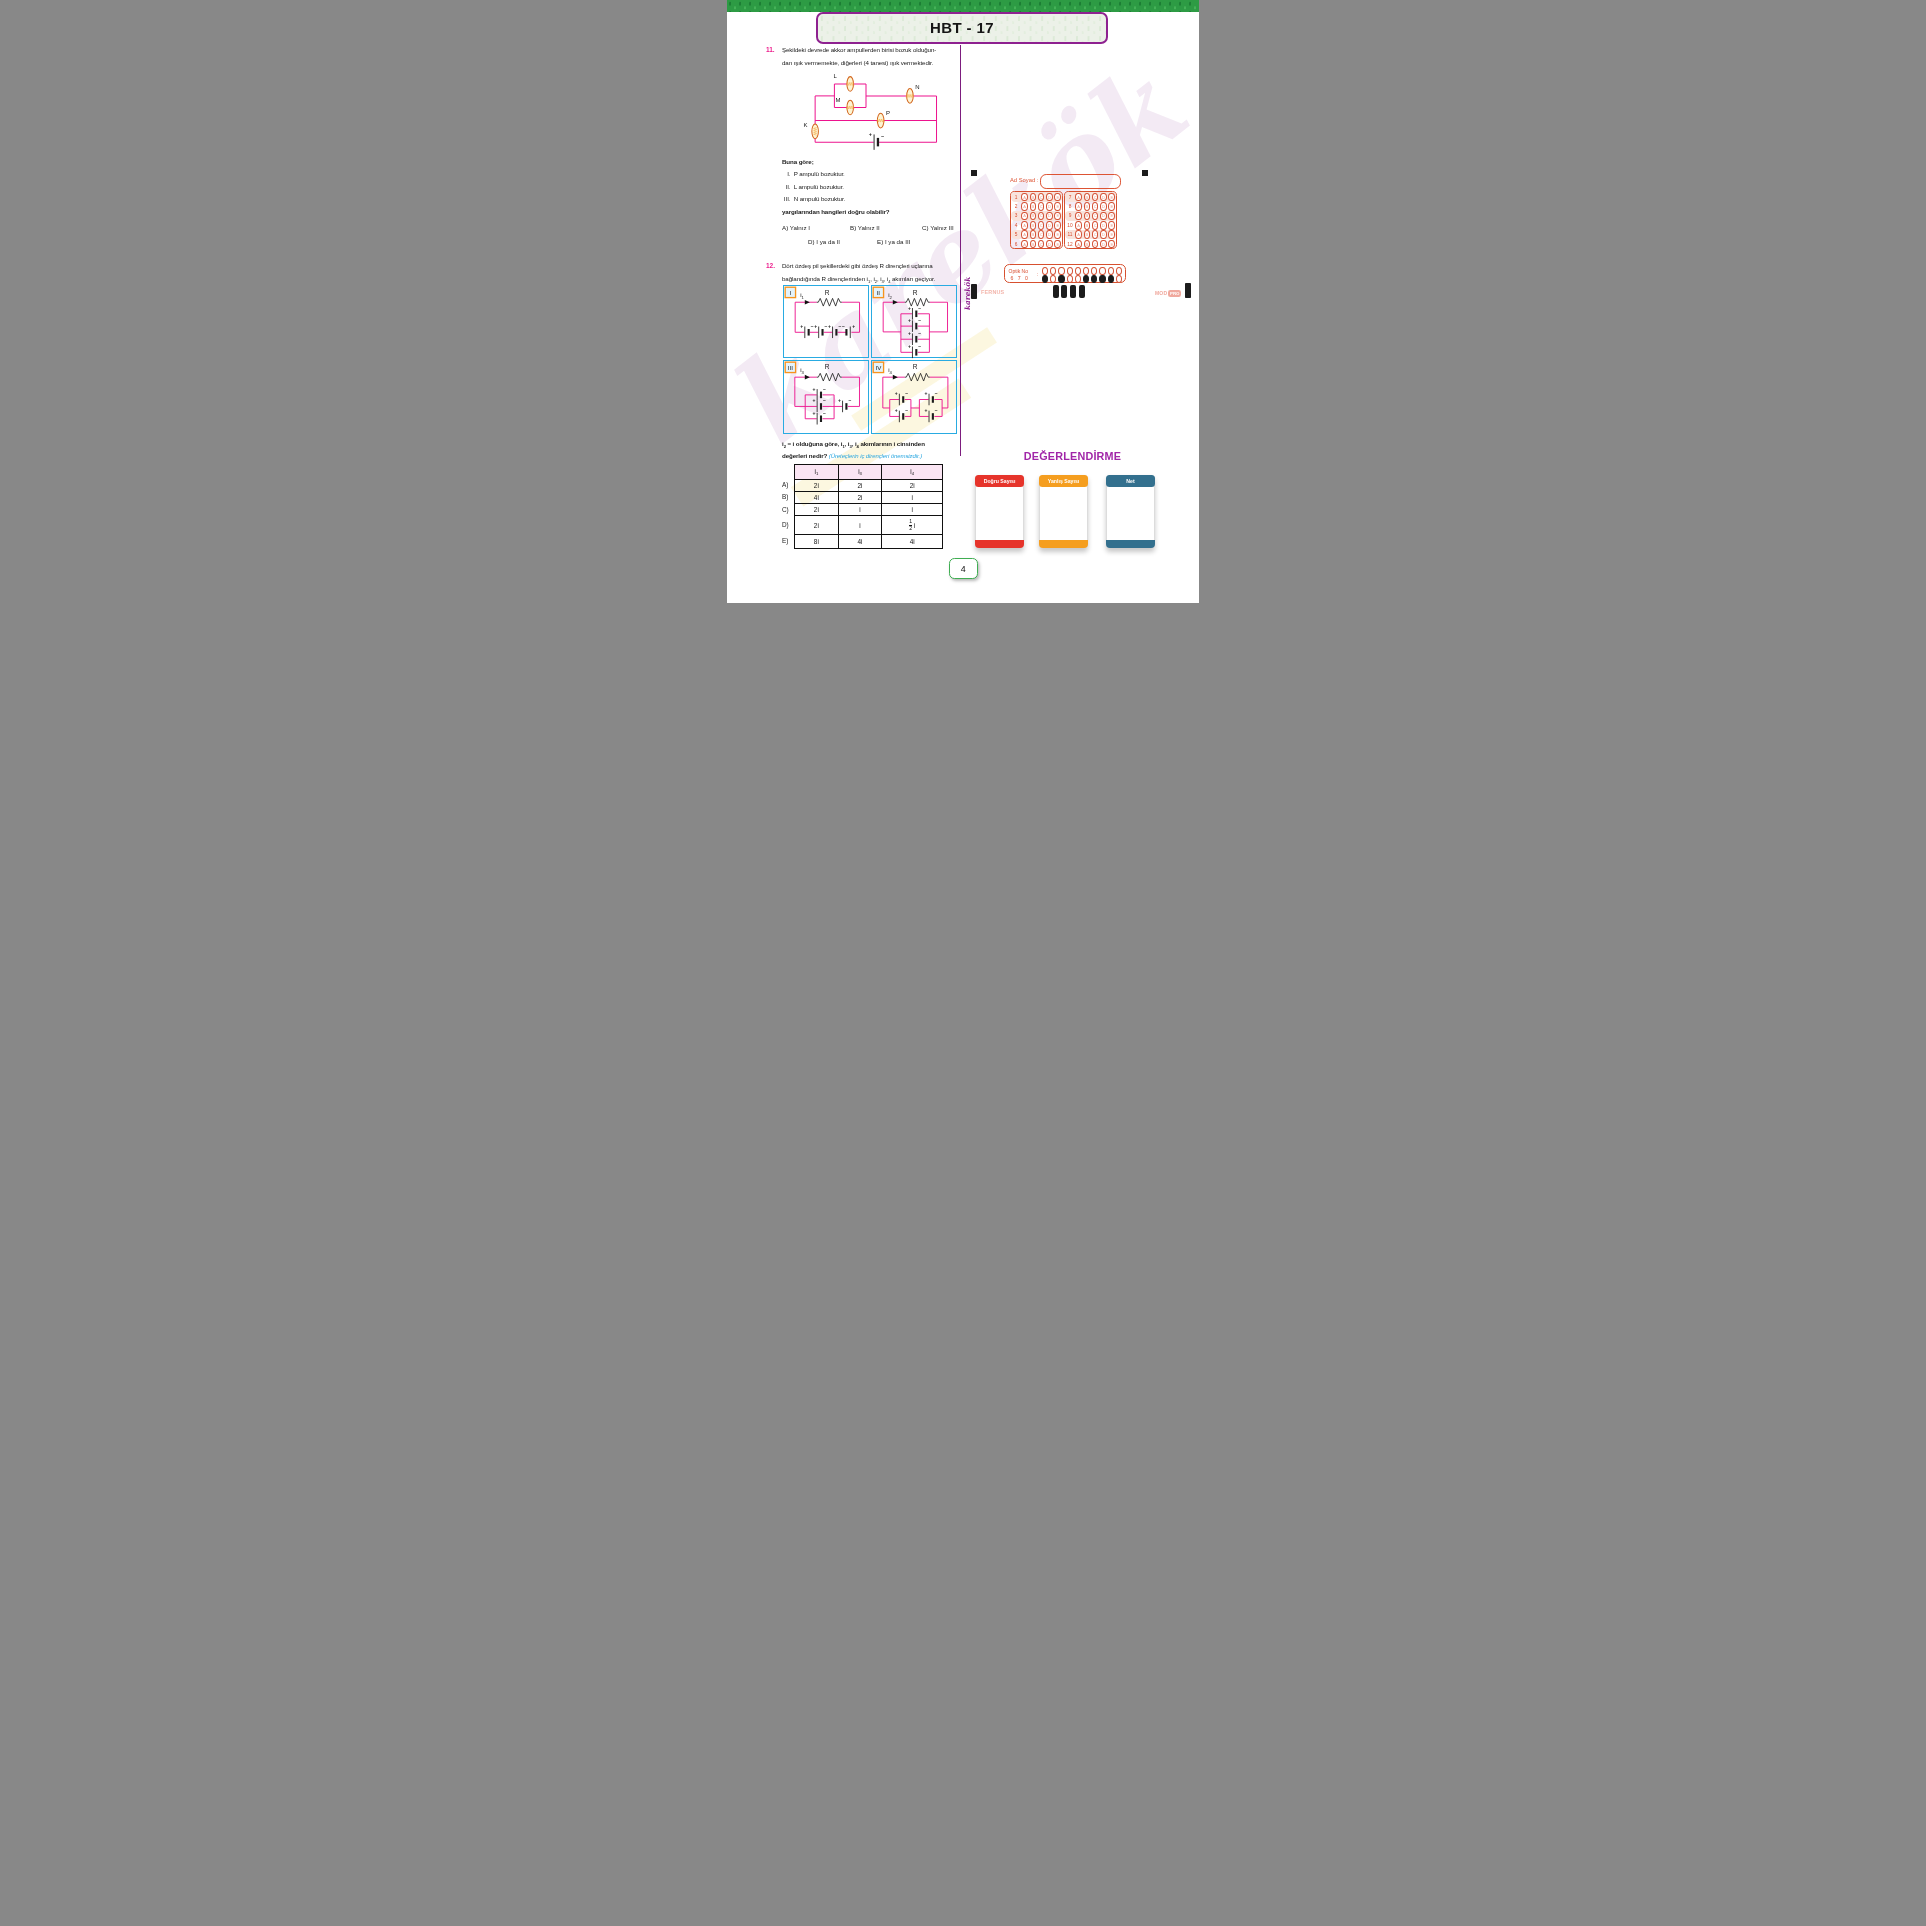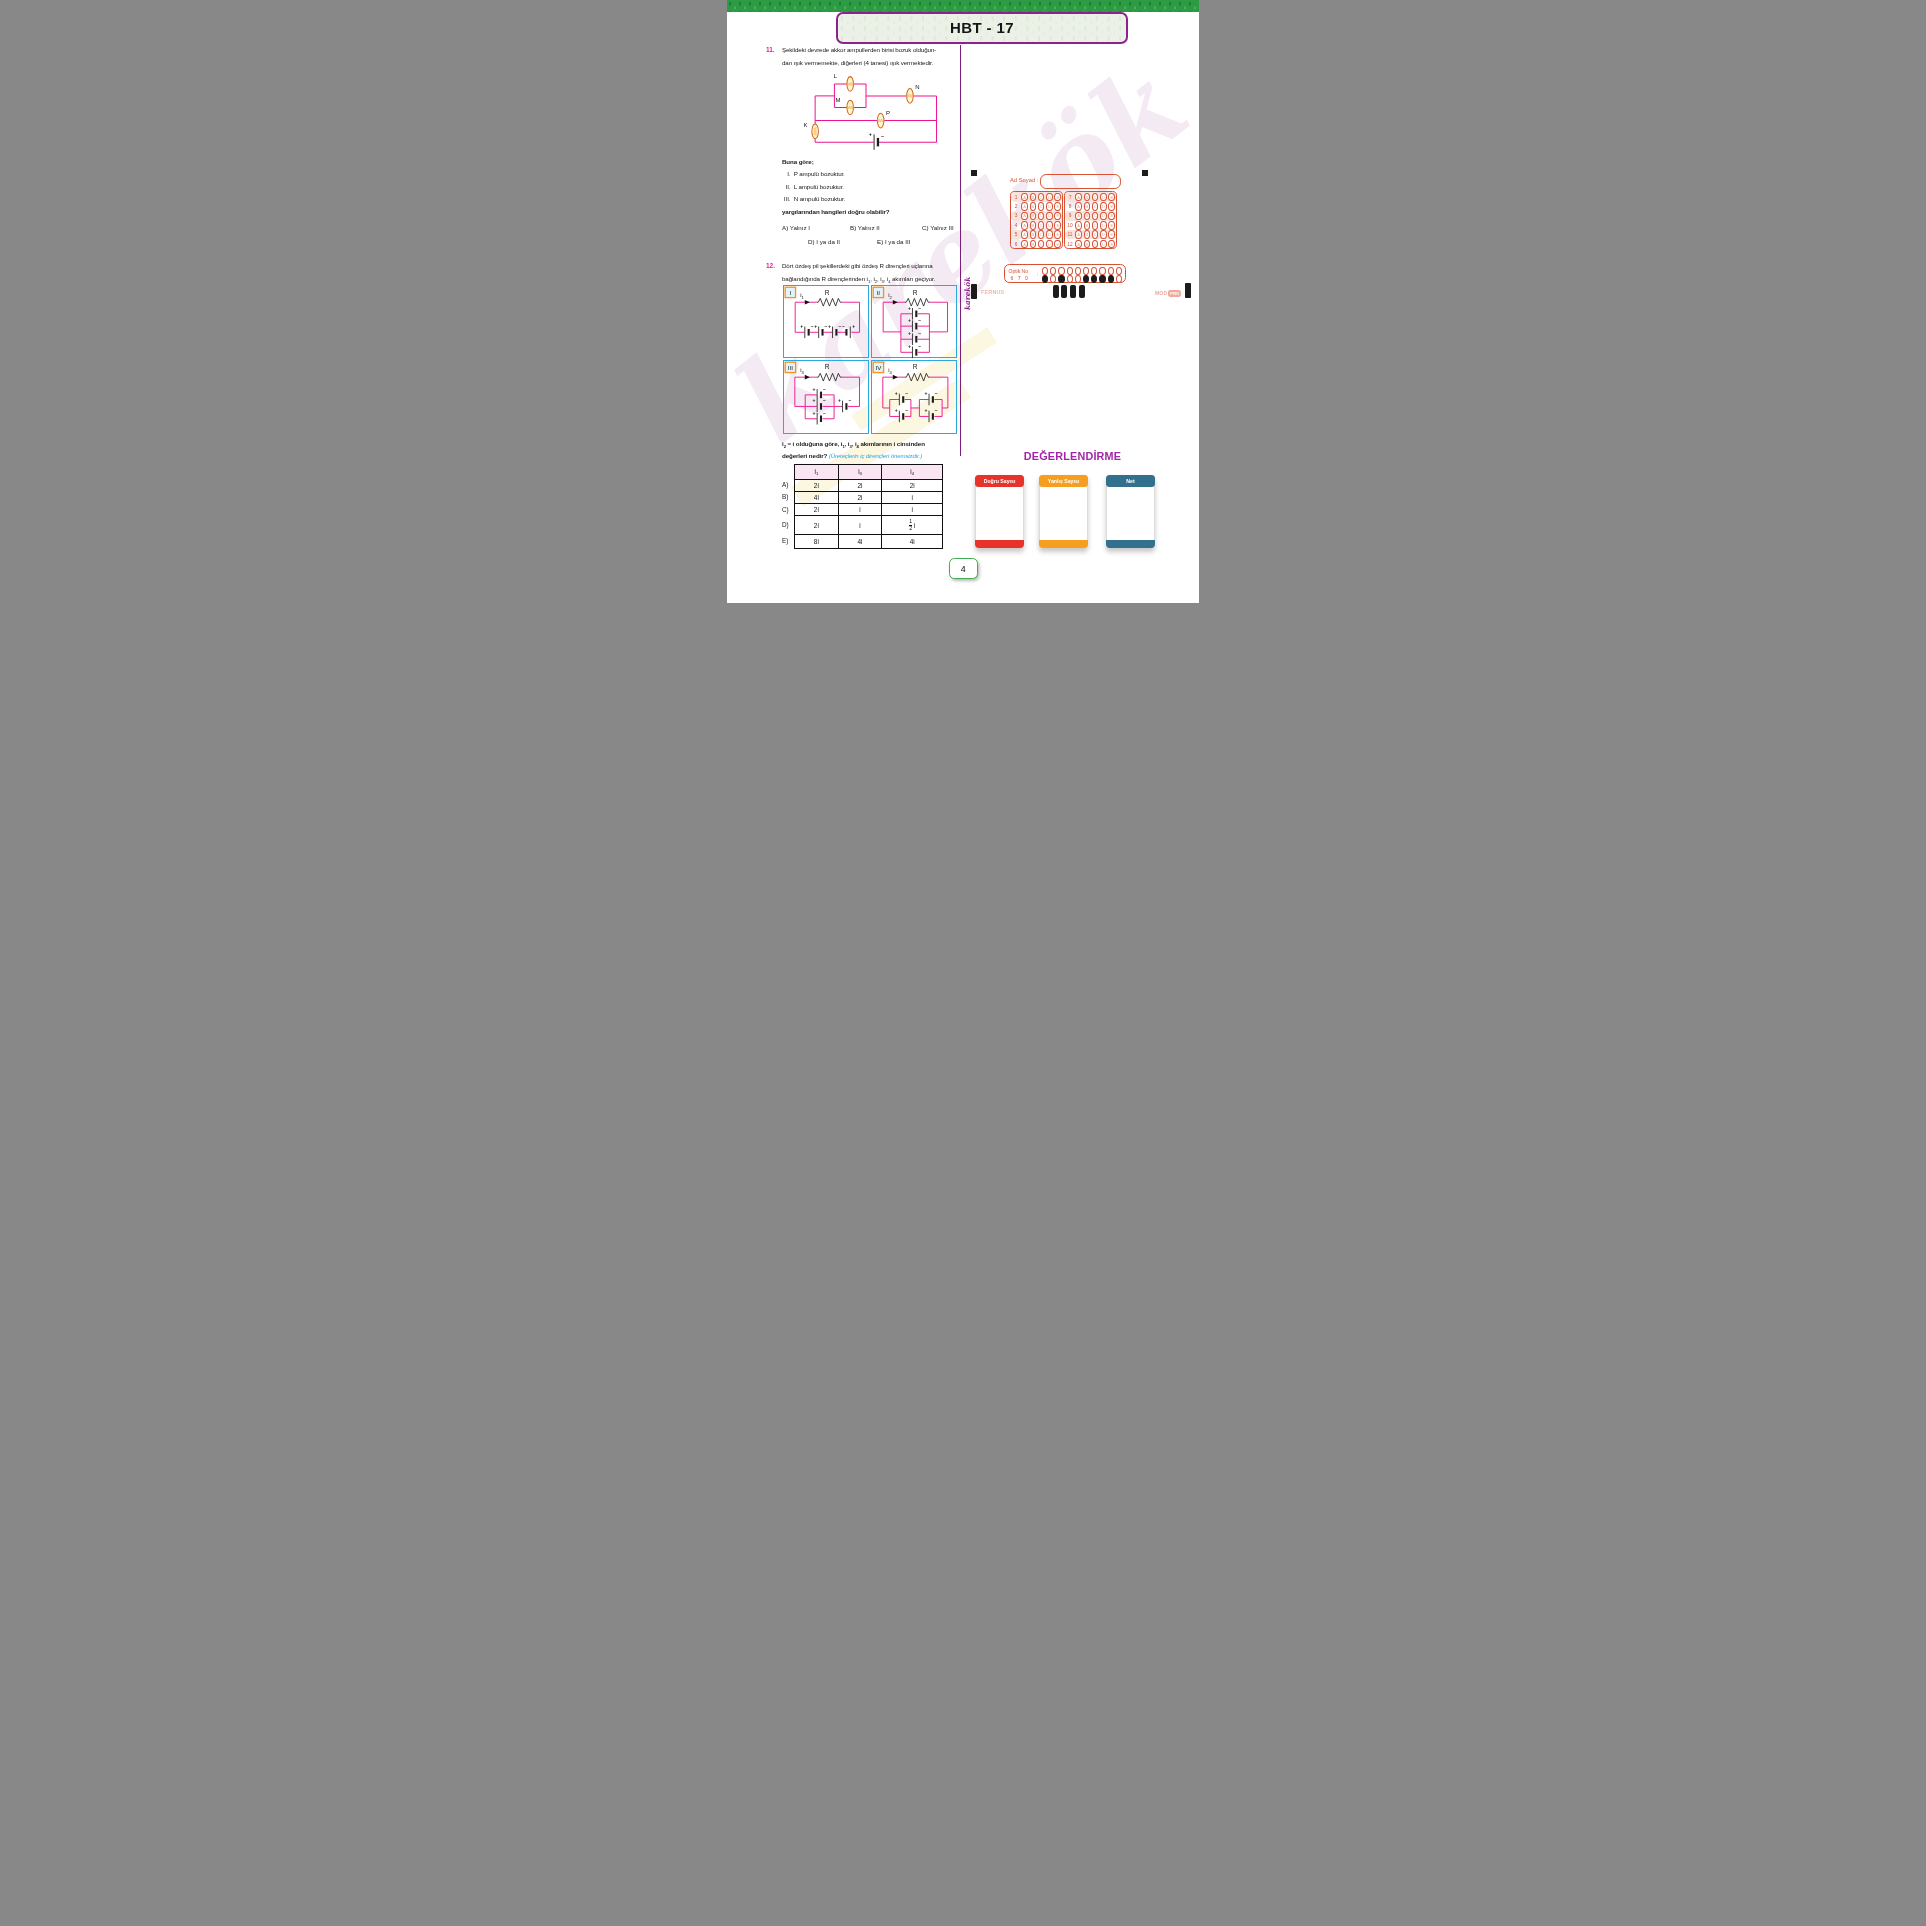--- a/index.html
+++ b/index.html
@@ -20,21 +20,21 @@
     background-size:10px 9.2px;
   }
   #title-box {
     left:89px; top:11.6px; width:292px; height:32px;
     border:2.7px solid #8e2190; border-radius:7px;
     background-color:#ecf1e8;
     background-image:
       radial-gradient(2.3px 3.9px at 3.9px 4.6px, #dcead7 58%, transparent 60%),
       radial-gradient(2.3px 3.9px at 9.6px 9.6px, #e3eede 58%, transparent 60%);
     background-size:11.6px 10px;
-    display:flex; align-items:center; justify-content:center;margin-left:20px;
+    display:flex; align-items:center; justify-content:center;
   }
   #title-box span { font-size:15px; font-weight:bold; color:#161616; letter-spacing:0.4px; }
 
   
   .wm-big {
     left:-27px; top:166px; width:578px; height:162px;
     font-family:"DejaVu Serif", serif; font-style:italic; font-weight:bold;
     font-size:116px; color:rgba(158,83,168,0.12);
     transform:rotate(-38deg); transform-origin:center; z-index:1;
     white-space:nowrap;

